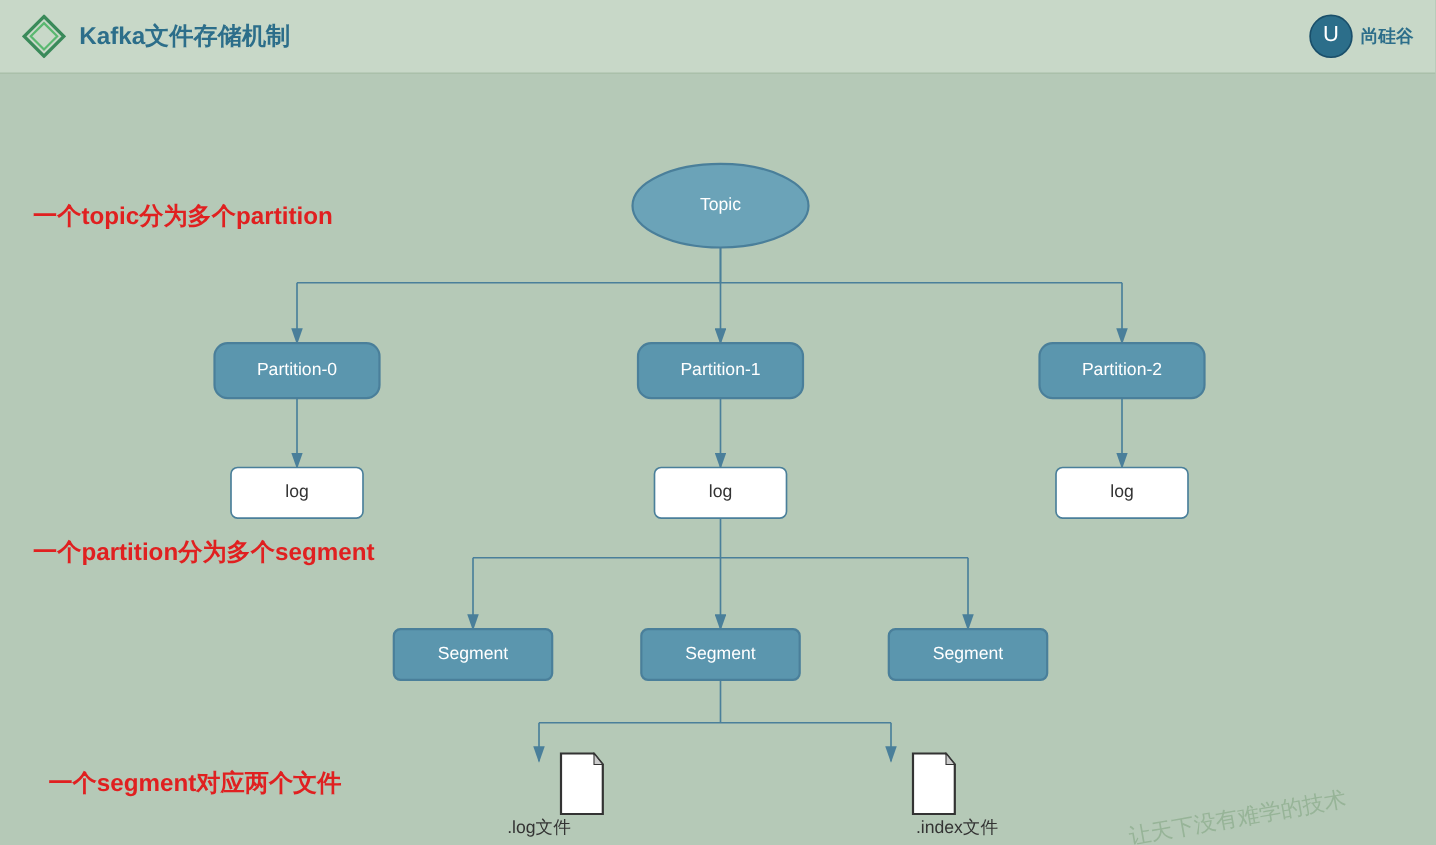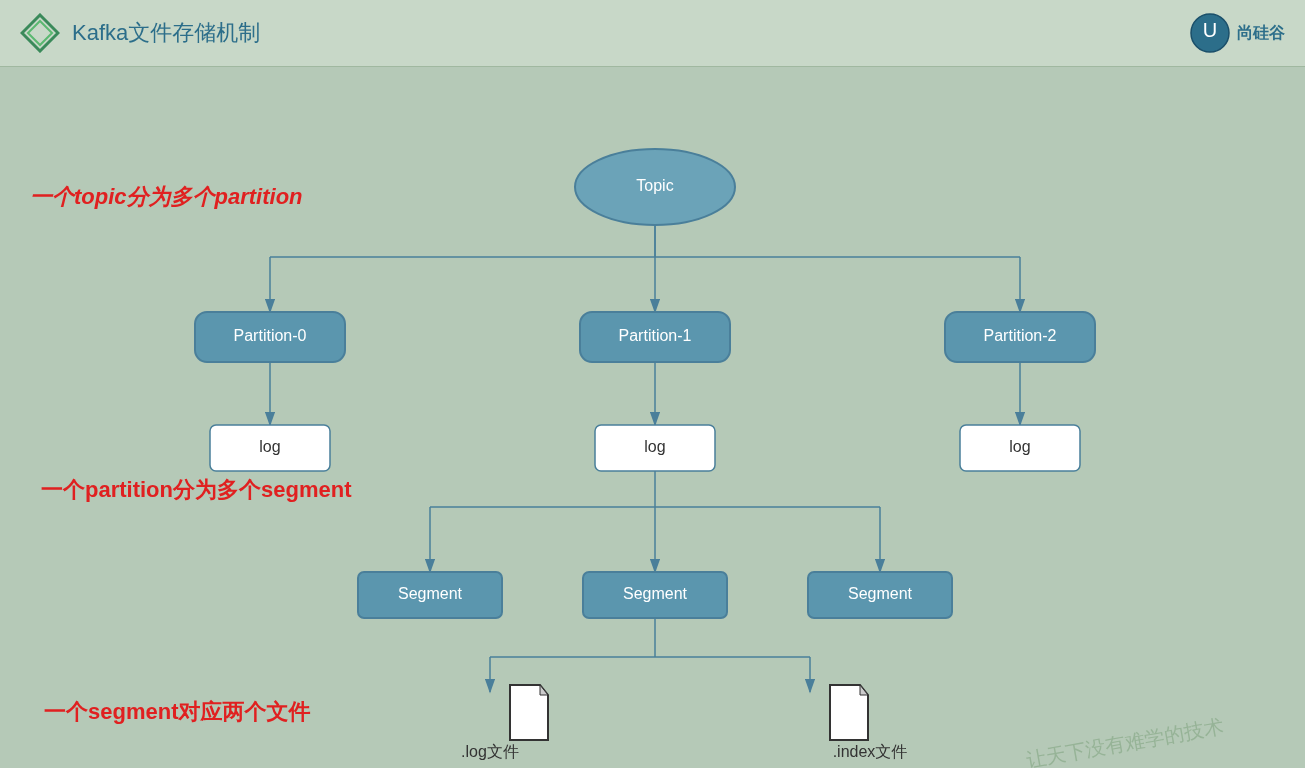--- a/index.html
+++ b/index.html
@@ -21,21 +21,21 @@
       background-color: #c8d8c8;
       border-bottom: 1px solid #a0b8a0;
     }
     .header-left {
       display: flex;
       align-items: center;
       gap: 12px;
     }
     .header-title {
       font-size: 22px;
-      font-weight: normal;
+      font-weight: bold;
       color: #2c6e8a;
     }
     .logo-icon {
       width: 40px;
       height: 40px;
     }
     .brand-logo {
       display: flex;
       align-items: center;
       gap: 6px;
@@ -60,26 +60,24 @@
     
     .annotation {
       position: absolute;
       color: #e02020;
       font-size: 22px;
       font-weight: bold;
     }
     .annotation-1 {
       top: 115px;
       left: 30px;
-      font-style: italic;
     }
     .annotation-2 {
-      top: 408px;
+      top: 420px;
       left: 30px;
-      margin-left: 11px;
     }
     .annotation-3 {
       top: 630px;
       left: 44px;
     }
 
     
     .watermark {
       position: absolute;
       bottom: 30px;

